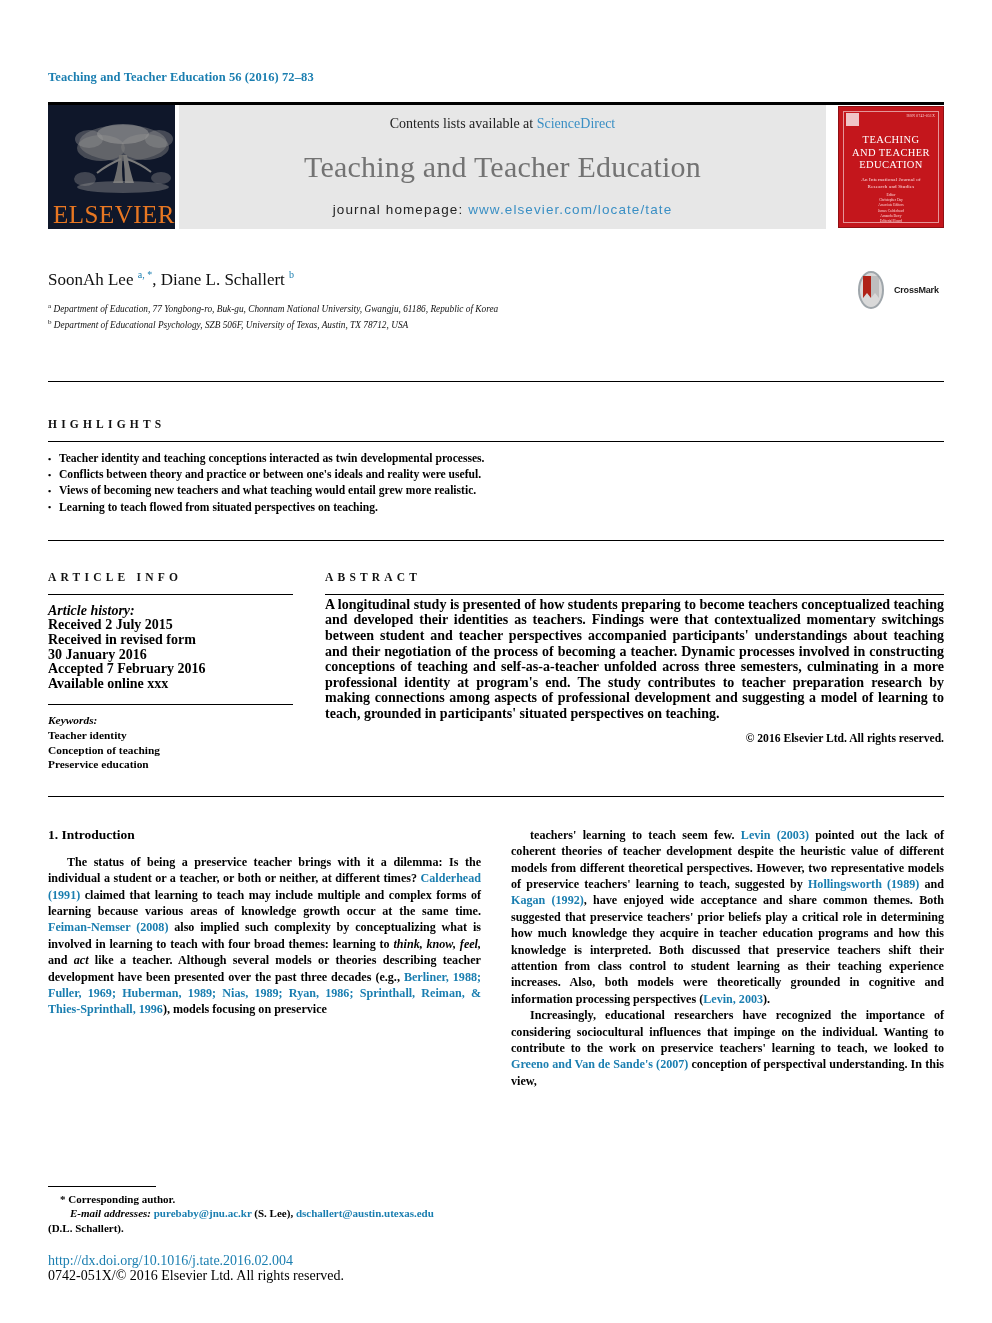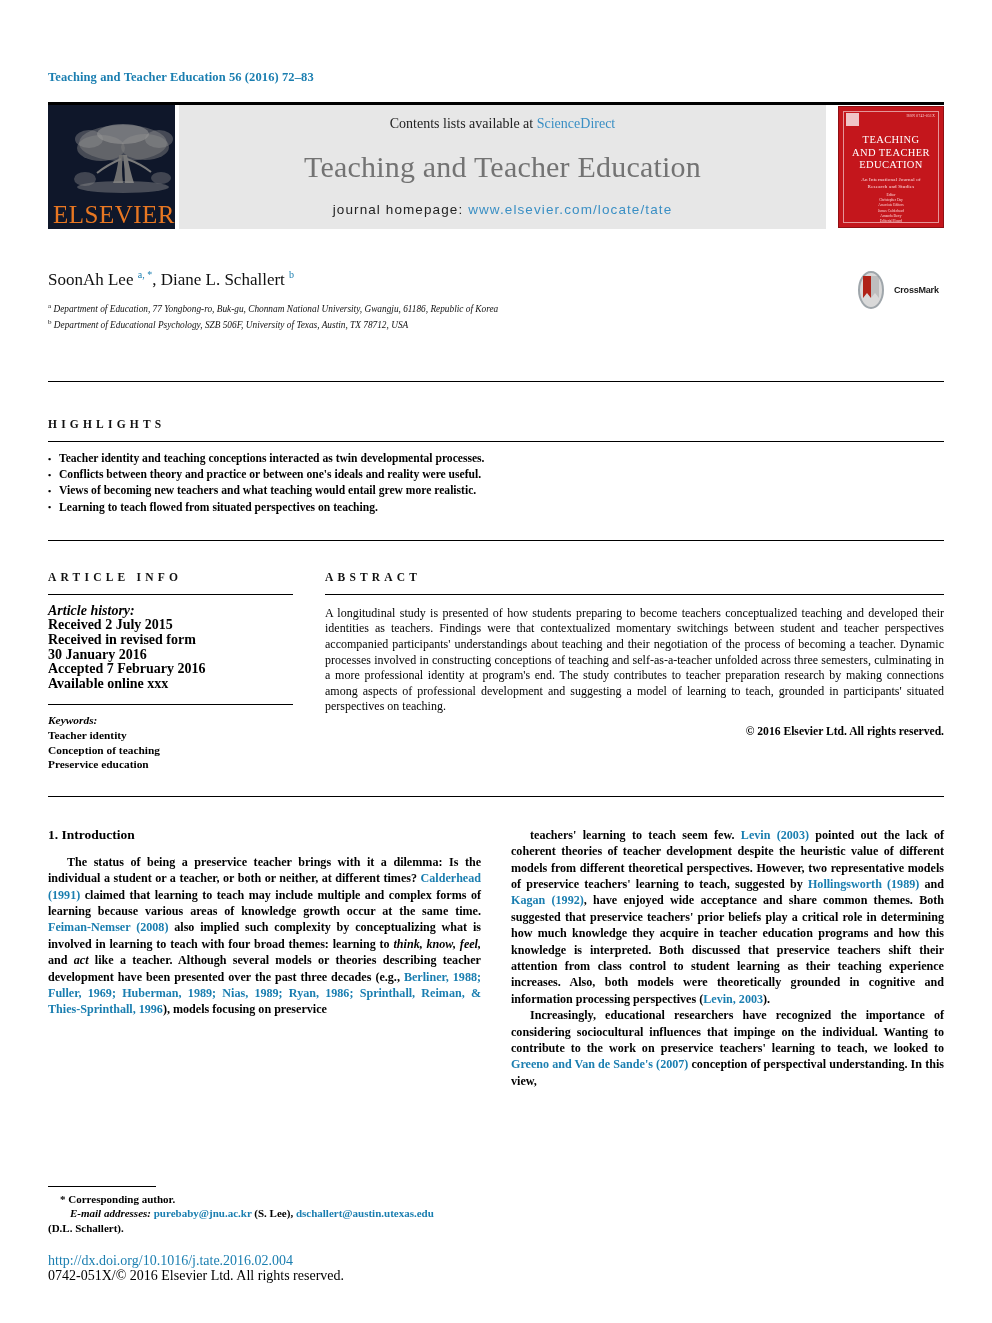--- a/index.html
+++ b/index.html
@@ -258,25 +258,25 @@
   .keywords-rule { margin-top: 13px; border-top: 1.6px solid #000; }
   .keywords {
     margin-top: 8px;
     font-size: 11.4px;
     line-height: 14.6px;
     font-weight: bold;
   }
   .keywords .hdr { font-style: italic; }
 
   .abstract-text {
-    margin-top: 11px;
-    font-size: 12px;
+    margin-top: 2px;
+    font-size: 14px;
     line-height: 15.6px;
     text-align: justify;
-    font-weight: normal;
+    font-weight: bold;
   }
   .copyright {
     margin-top: 10px;
     text-align: right;
     font-size: 11.6px;
     font-weight: bold;
   }
 
   .big-rule { margin-top: 24px; border-top: 1.6px solid #000; }
 

